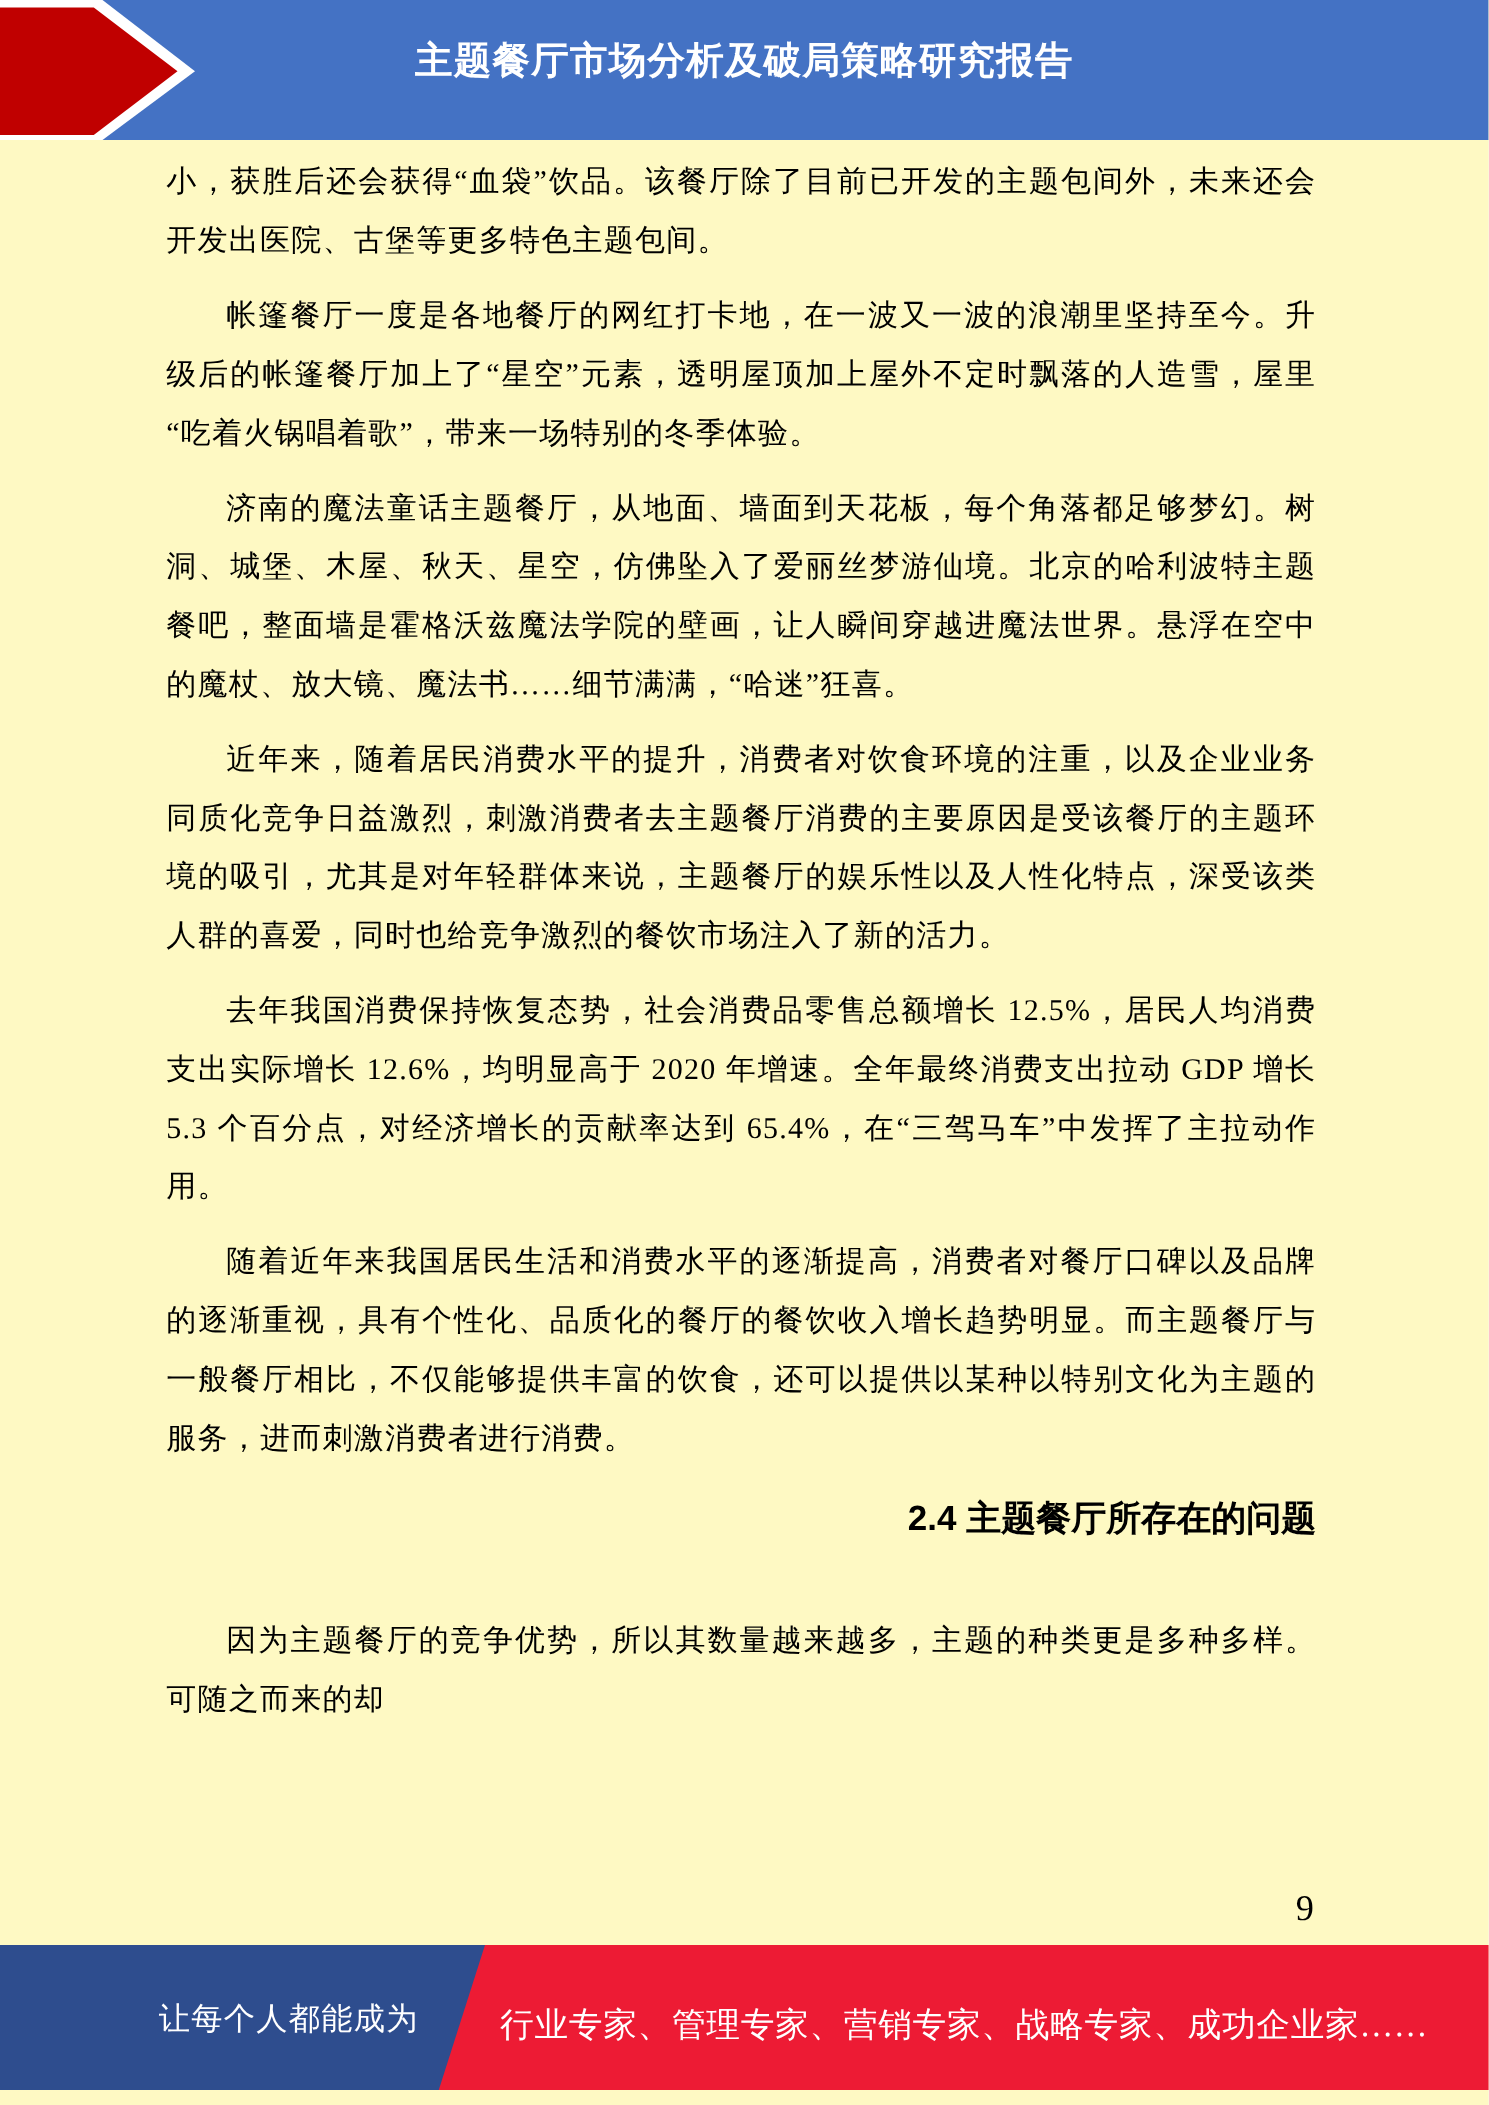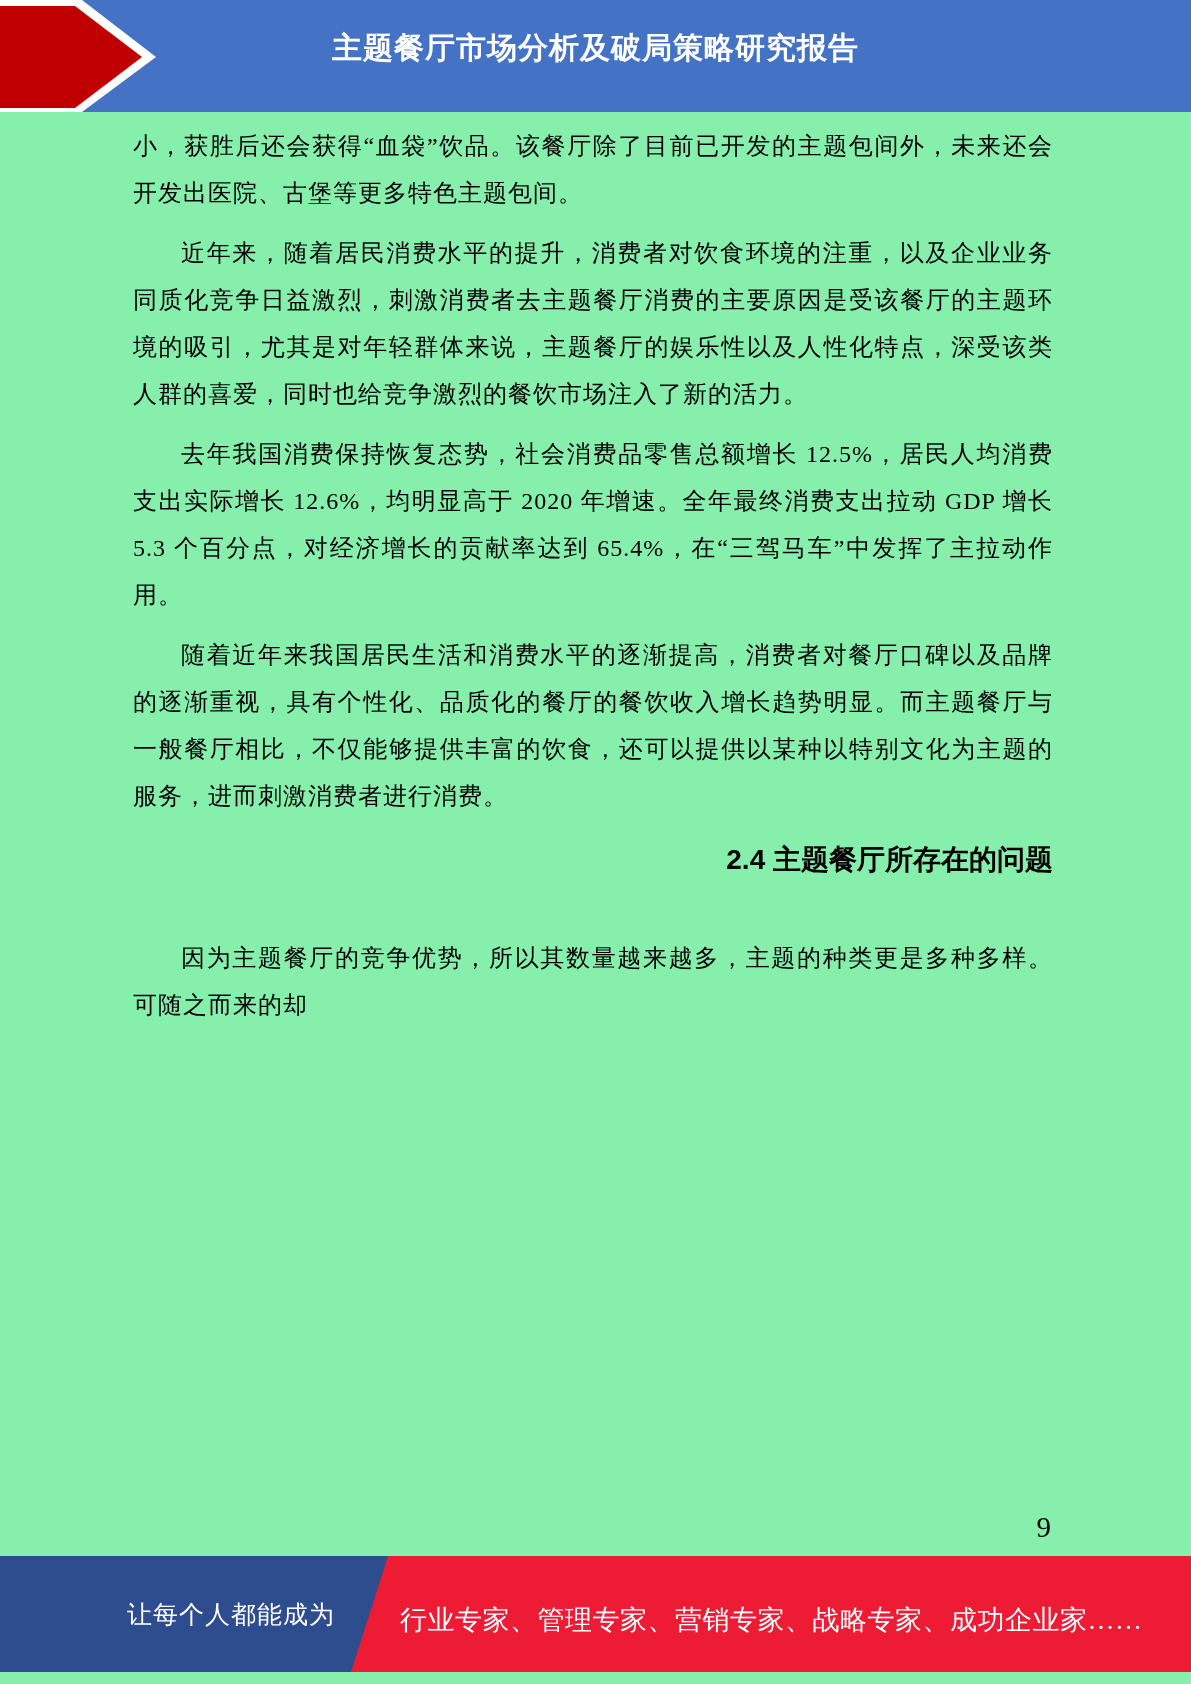--- a/index.html
+++ b/index.html
@@ -1,19 +1,19 @@
 <!DOCTYPE html>
 <html lang="zh"><head>
 <meta charset="utf-8">
 <style>
   html,body{margin:0;padding:0;background:#f7f6f4;}
   .page{
     position:relative;
     width:1191px;height:1684px;
-    background:#86efac;
+    background:#fef9c3;
     overflow:hidden;
     font-family:"Liberation Serif","DejaVu Serif",serif;
     color:#000;
     margin:0 auto;
   }
   
   .header{
     position:absolute;left:0;top:0;width:1191px;height:112px;
     background:#4472C4;
   }
@@ -79,20 +79,22 @@
   <div class="header">
     <svg class="header-arrow" viewBox="0 0 160 112" preserveAspectRatio="none" aria-hidden="true">
       <polygon points="0,0 82,0 156,57 82,112 0,112" fill="#FFFFFF"></polygon>
       <polygon points="0,6 75,6 142,57 75,108 0,108" fill="#C00000"></polygon>
     </svg>
     <div class="header-title">主题餐厅市场分析及破局策略研究报告</div>
   </div>
 
   <div class="content">
     <p>小，获胜后还会获得“血袋”饮品。该餐厅除了目前已开发的主题包间外，未来还会开发出医院、古堡等更多特色主题包间。</p>
+    <p class="indent">帐篷餐厅一度是各地餐厅的网红打卡地，在一波又一波的浪潮里坚持至今。升级后的帐篷餐厅加上了“星空”元素，透明屋顶加上屋外不定时飘落的人造雪，屋里“吃着火锅唱着歌”，带来一场特别的冬季体验。</p>
+    <p class="indent">济南的魔法童话主题餐厅，从地面、墙面到天花板，每个角落都足够梦幻。树洞、城堡、木屋、秋天、星空，仿佛坠入了爱丽丝梦游仙境。北京的哈利波特主题餐吧，整面墙是霍格沃兹魔法学院的壁画，让人瞬间穿越进魔法世界。悬浮在空中的魔杖、放大镜、魔法书……细节满满，“哈迷”狂喜。</p>
     <p class="indent">近年来，随着居民消费水平的提升，消费者对饮食环境的注重，以及企业业务同质化竞争日益激烈，刺激消费者去主题餐厅消费的主要原因是受该餐厅的主题环境的吸引，尤其是对年轻群体来说，主题餐厅的娱乐性以及人性化特点，深受该类人群的喜爱，同时也给竞争激烈的餐饮市场注入了新的活力。</p>
     <p class="indent">去年我国消费保持恢复态势，社会消费品零售总额增长 12.5%，居民人均消费支出实际增长 12.6%，均明显高于 2020 年增速。全年最终消费支出拉动 GDP 增长 5.3 个百分点，对经济增长的贡献率达到 65.4%，在“三驾马车”中发挥了主拉动作用。</p>
     <p class="indent">随着近年来我国居民生活和消费水平的逐渐提高，消费者对餐厅口碑以及品牌的逐渐重视，具有个性化、品质化的餐厅的餐饮收入增长趋势明显。而主题餐厅与一般餐厅相比，不仅能够提供丰富的饮食，还可以提供以某种以特别文化为主题的服务，进而刺激消费者进行消费。</p>
 
     <h2 class="section-heading">2.4 主题餐厅所存在的问题</h2>
 
     <p class="indent closing">因为主题餐厅的竞争优势，所以其数量越来越多，主题的种类更是多种多样。可随之而来的却</p>
   </div>
 
   <div class="page-number">9</div>

